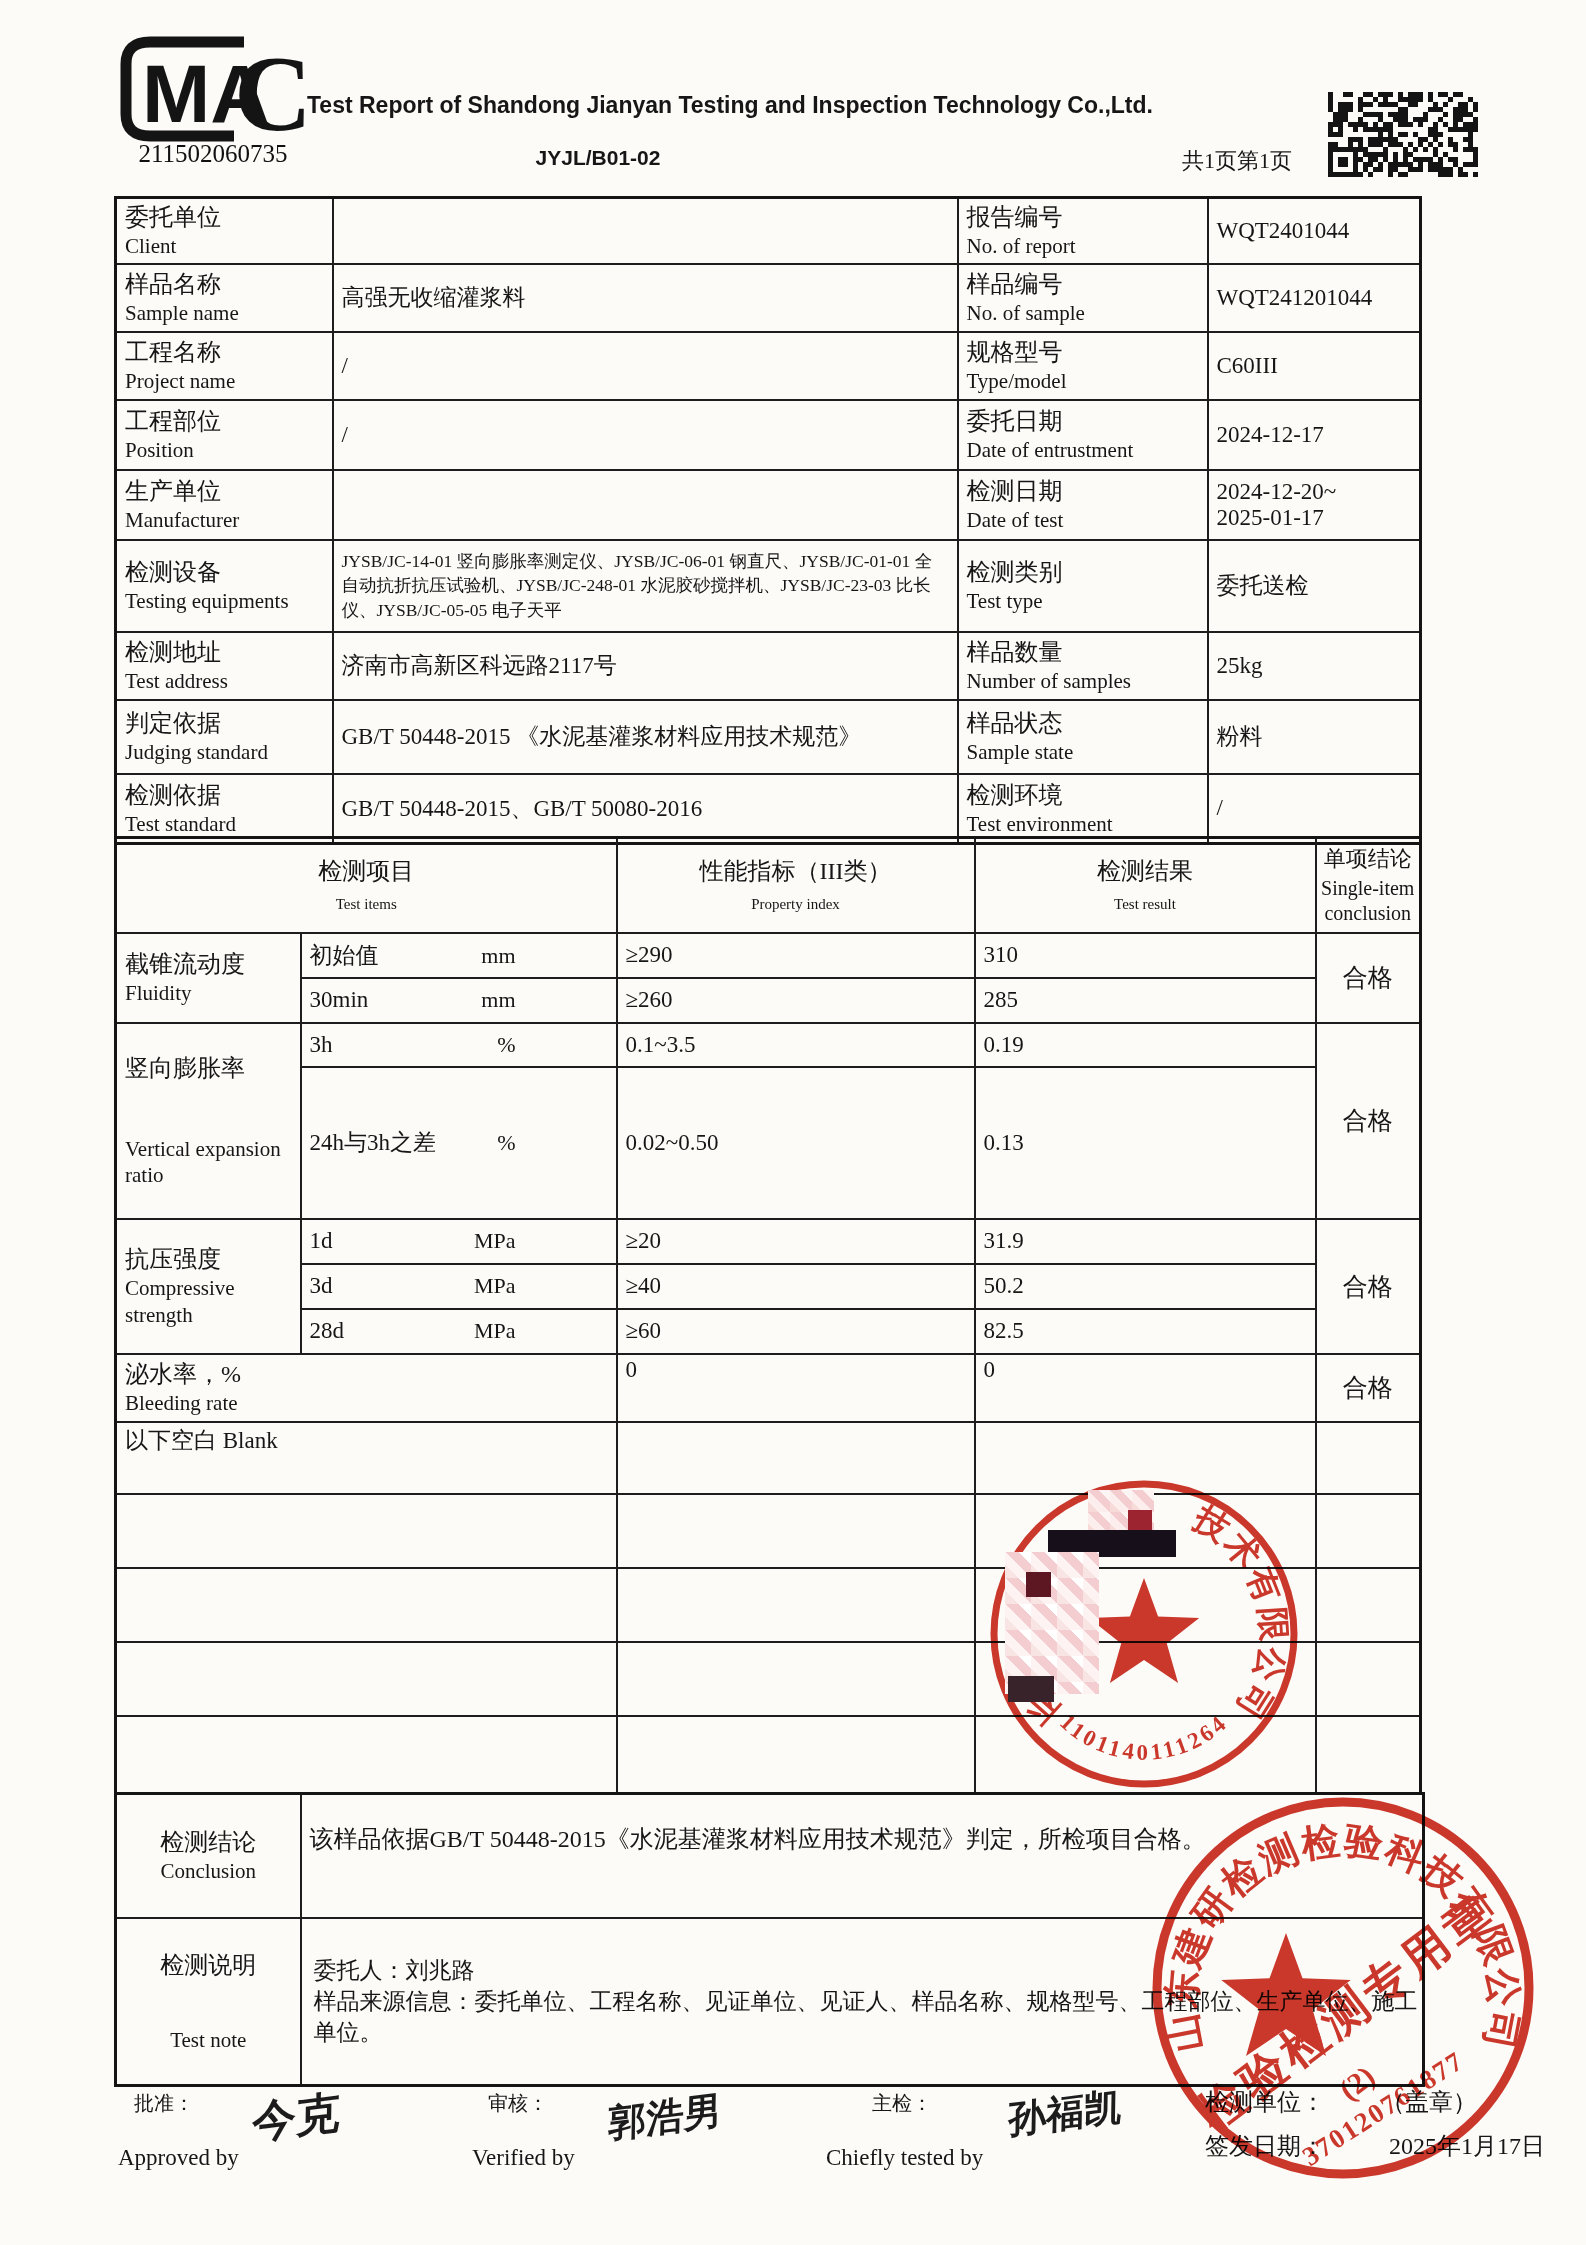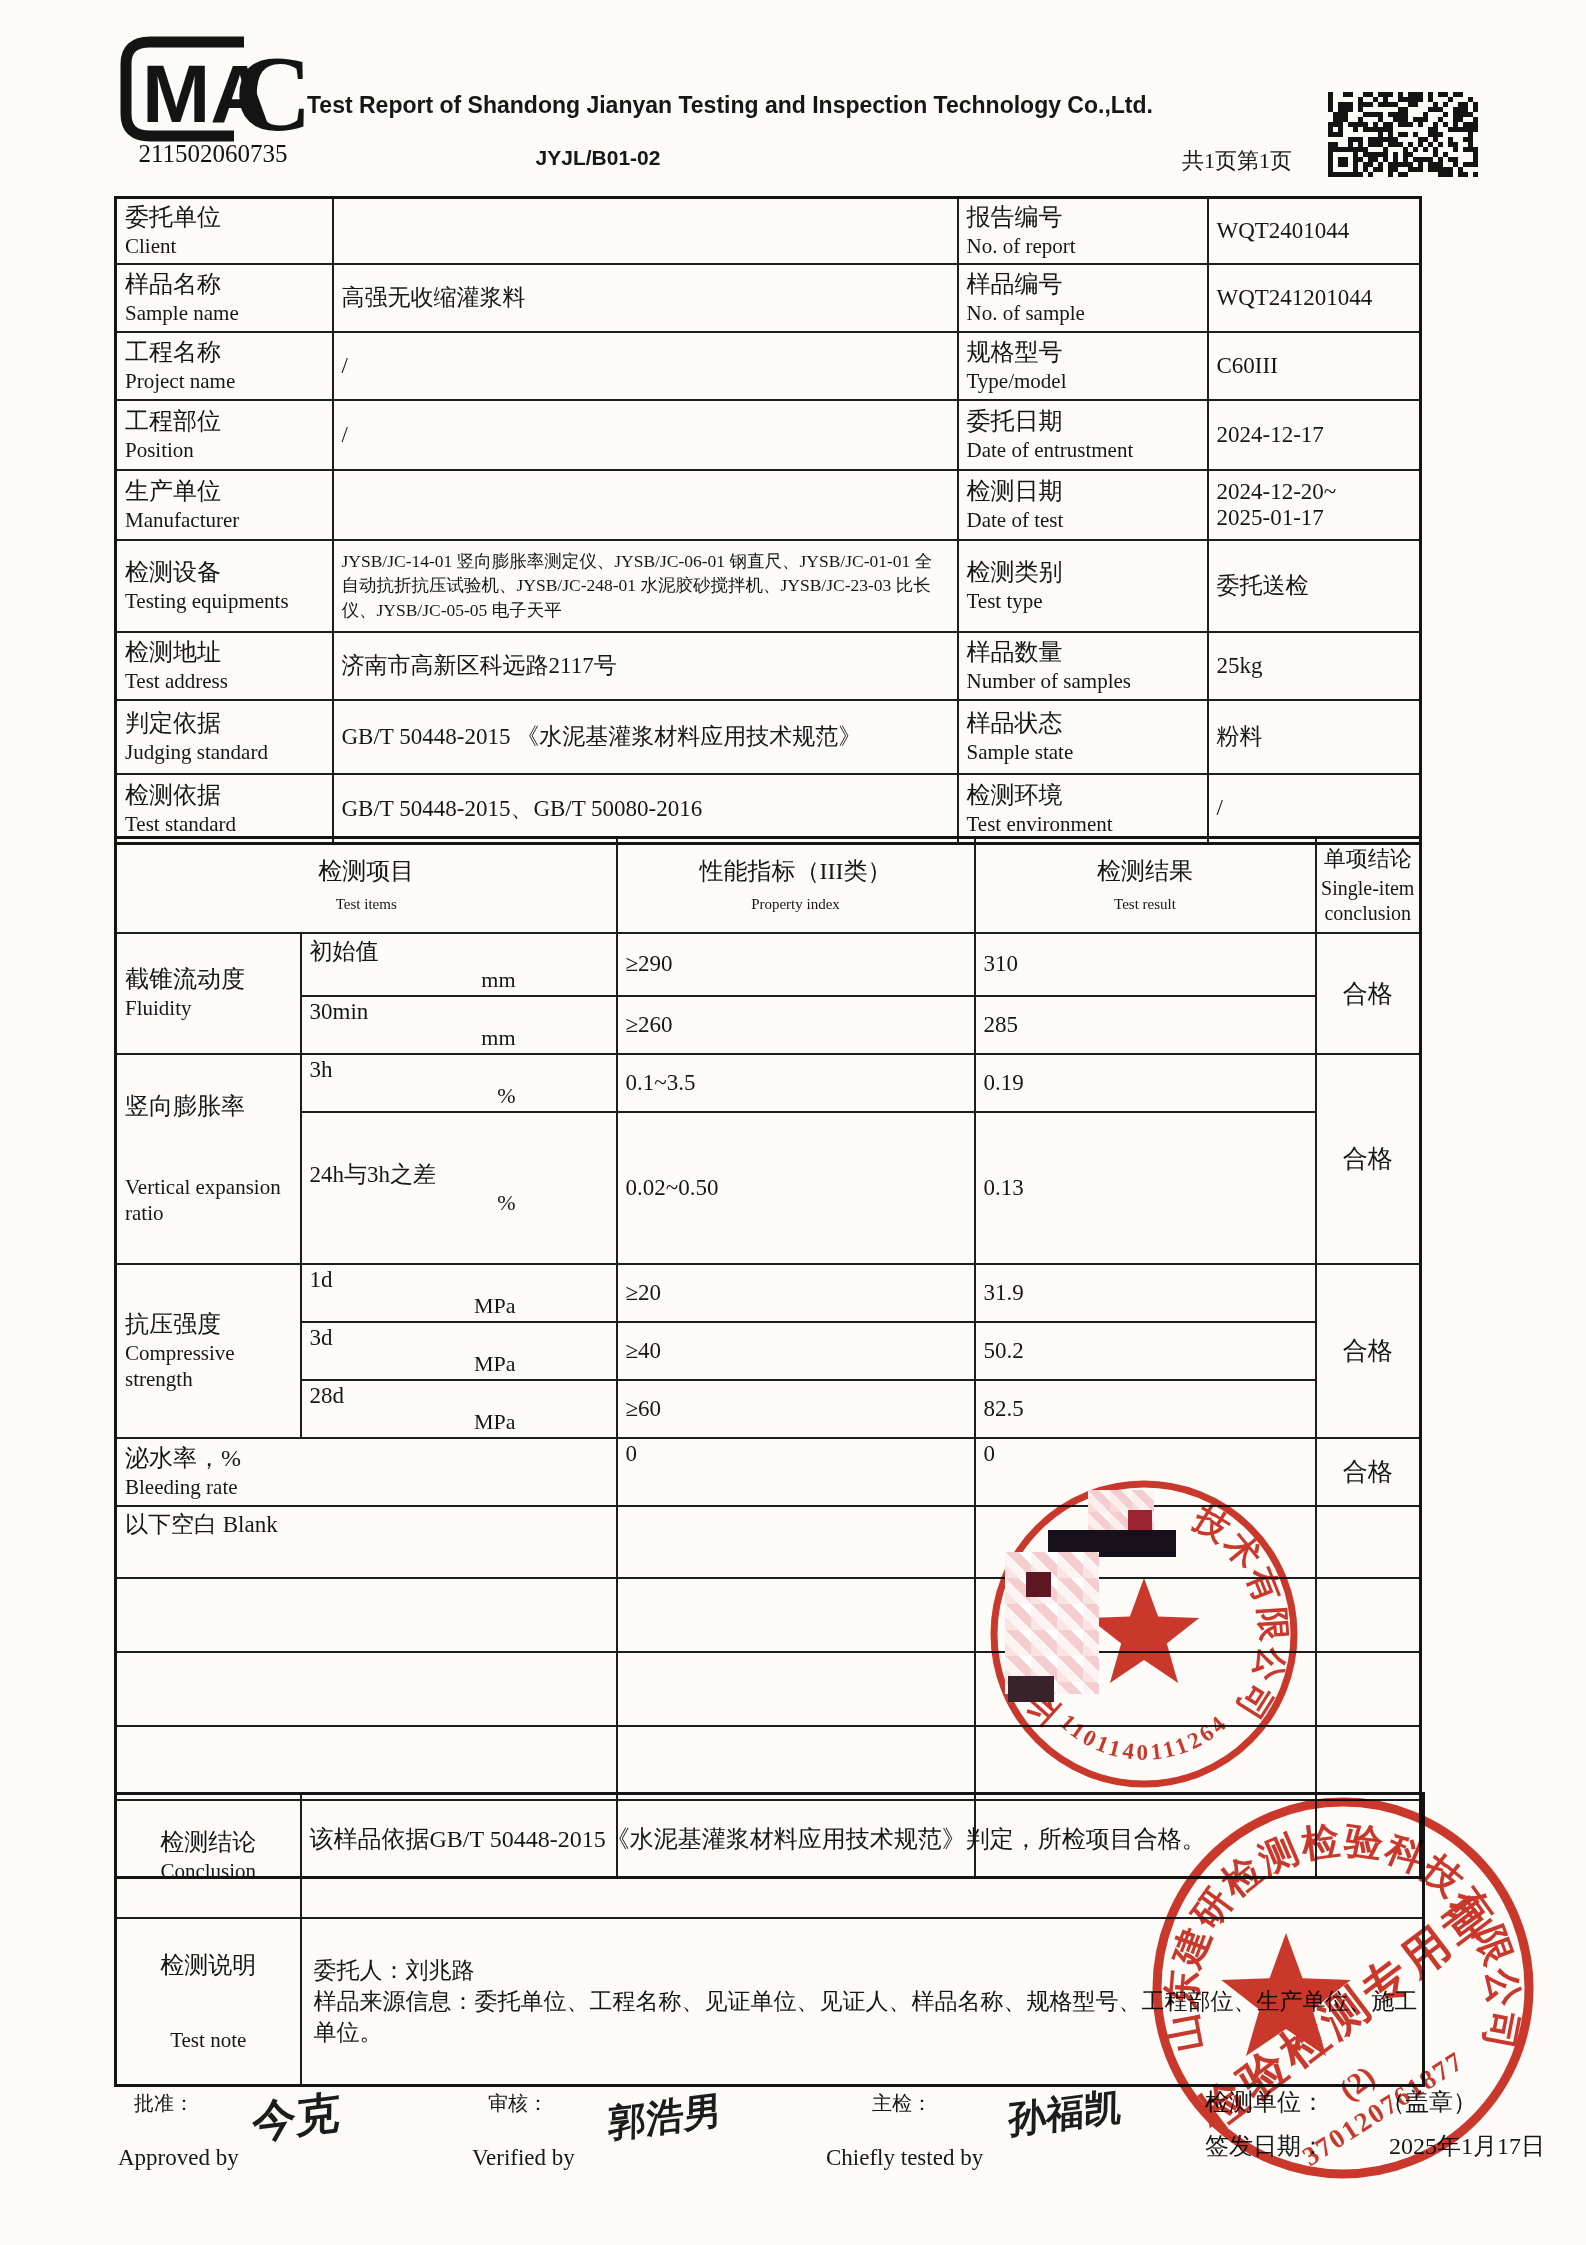--- a/index.html
+++ b/index.html
@@ -33,21 +33,21 @@
   .val{font-size:23px;}
   .val-sm{font-size:17.5px;line-height:1.4;font-weight:700;padding:2px 5px;}
   .preline{white-space:pre-line;}
   
   .rh th{font-weight:400;}
   .rh .zh{font-size:24px;margin-bottom:8px;}
   .rh .en{font-size:15px;}
   .itemcell{padding:4px 6px;}
   .itemwrap{display:flex;flex-direction:column;justify-content:space-between;height:100%;}
   .subcell{font-size:23px;}
-  .subwrap{display:flex;align-items:baseline;padding-right:92px;flex-direction:column;}
+  .subwrap{display:flex;align-items:baseline;padding-right:92px;}
   .subwrap .unit{margin-left:auto;font-size:22px;}
   .num{font-size:23px;}
   .conc{text-align:center;font-size:25px;}
   
   .conclab{text-align:center;}
   .conctext{font-size:24px;padding:6px 12px;}
   .notewrap{display:flex;flex-direction:column;justify-content:space-between;height:100%;
     padding:14px 0;}
   .noteline{font-size:23px;padding-left:12px;}
   

